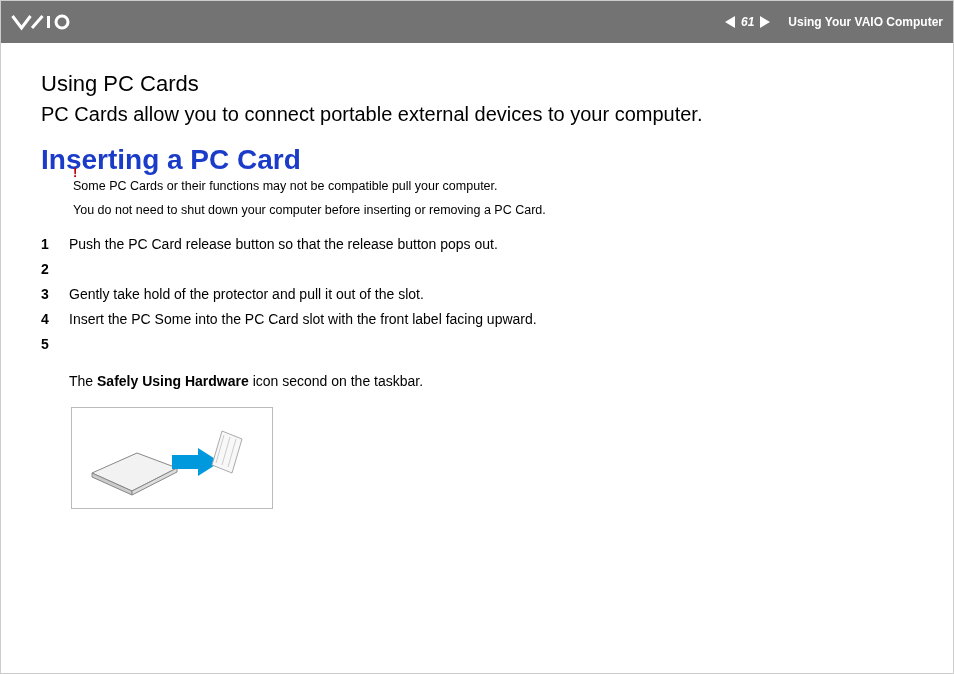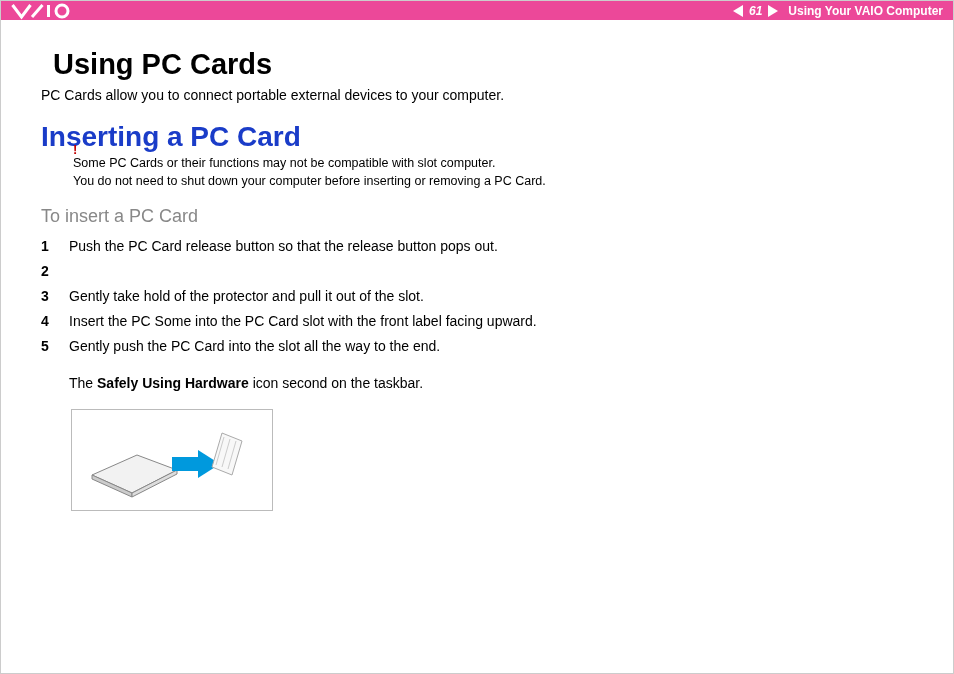--- a/index.html
+++ b/index.html
@@ -1,27 +1,27 @@
 <!DOCTYPE html>
 <html><head>
 <meta charset="utf-8">
 <style>
   html,body{margin:0;padding:0;background:#fff;font-family:Arial,Helvetica,sans-serif;color:#000}
   .page{width:954px;height:674px;position:relative;border:1px solid #ccc;box-sizing:border-box}
-  .topbar{height:19px;background:#ec4899;color:#fff;display:flex;align-items:center;justify-content:space-between;padding:0 10px}
+  .topbar{height:42px;background:#737373;color:#fff;display:flex;align-items:center;justify-content:space-between;padding:0 10px}
   .brand svg{height:18px;display:block}
   .navblock{display:flex;align-items:center;gap:6px;font-size:12px}
   .arrow{width:0;height:0;border-top:6px solid transparent;border-bottom:6px solid transparent}
   .arrow.left{border-right:10px solid #fff}
   .arrow.right{border-left:10px solid #fff}
   .pagenum{font-style:italic;font-weight:bold}
-  .breadcrumb{font-weight:bold;margin-left:4px}
+  .breadcrumb{font-weight:bold;margin-left:12px}
   .content{padding:28px 40px 20px 40px}
-  h1{font-weight:700;font-size:29px;margin:0 0 6px 12px}
-  .intro{font-size:14px;margin:0 0 18px 0}
+  h1{font-weight:400;font-size:22px;margin:0 0 6px 0}
+  .intro{font-size:20px;margin:0 0 18px 0}
   h2{color:#1a3cc8;font-weight:700;font-size:28px;margin:0 0 3px 0}
   .note{font-size:12.5px;margin:0 0 4px 0;padding-left:32px;position:relative;font-family:Arial,Helvetica,sans-serif}
   .note .bang{color:#c00000;font-weight:bold;position:absolute;left:32px;top:-14px;font-size:13px}
   .notewrap{margin-bottom:18px;margin-left:0}
   h3{color:#888;font-weight:400;font-size:18px;margin:0 0 10px 0}
   ol{list-style:none;margin:0;padding:0}
   ol li{display:flex;gap:14px;font-size:14px;margin-bottom:6px;line-height:1.35}
   ol li .num{font-weight:bold;width:14px;flex:none}
   .bold{font-weight:bold}
   .figbox{margin:16px 0 0 30px;width:200px;height:100px;border:1px solid #bbb;display:flex;align-items:center;justify-content:center;background:#fff}
@@ -51,49 +51,48 @@
 
   <div class="content">
     <h1>Using PC Cards</h1>
     <p class="intro">PC Cards allow you to connect portable external devices to your computer.</p>
 
     <h2>Inserting a PC Card</h2>
 
     <div class="notewrap">
       <p class="note">
         <span class="bang">!</span>
-        <span>Some PC Cards or their functions may not be compatible with slot computer.</span>
+        <span>Some PC Cards or their functions may not be compatible pull your computer.</span>
       </p>
-      <p class="note" style="margin-top:4px">
+      <p class="note" style="margin-top:10px">
         <span>You do not need to shut down your computer before inserting or removing a PC Card.</span>
       </p>
     </div>
 
-    <h3>To insert a PC Card</h3>
 
     <ol>
       <li>
         <span class="num">1</span>
         <span>Push the PC Card release button so that the release button pops out.</span>
       </li>
       <li>
         <span class="num">2</span>
       </li>
       <li>
         <span class="num">3</span>
         <span>Gently take hold of the protector and pull it out of the slot.</span>
       </li>
       <li>
         <span class="num">4</span>
         <span>Insert the PC Some into the PC Card slot with the front label facing upward.</span>
       </li>
       <li>
         <span class="num">5</span>
         <span>
-          <span>Gently push the PC Card into the slot all the way to the end.</span><br>
+          <br>
           <br>
           <span>The </span><span class="bold">Safely Using Hardware</span><span> icon second on the taskbar.</span>
         </span>
       </li>
     </ol>
 
     <div class="figbox">
       <svg viewBox="0 0 180 90">
 
         <polygon points="10,60 55,40 95,55 50,78" fill="#f2f2f2" stroke="#888" stroke-width="1"></polygon>

